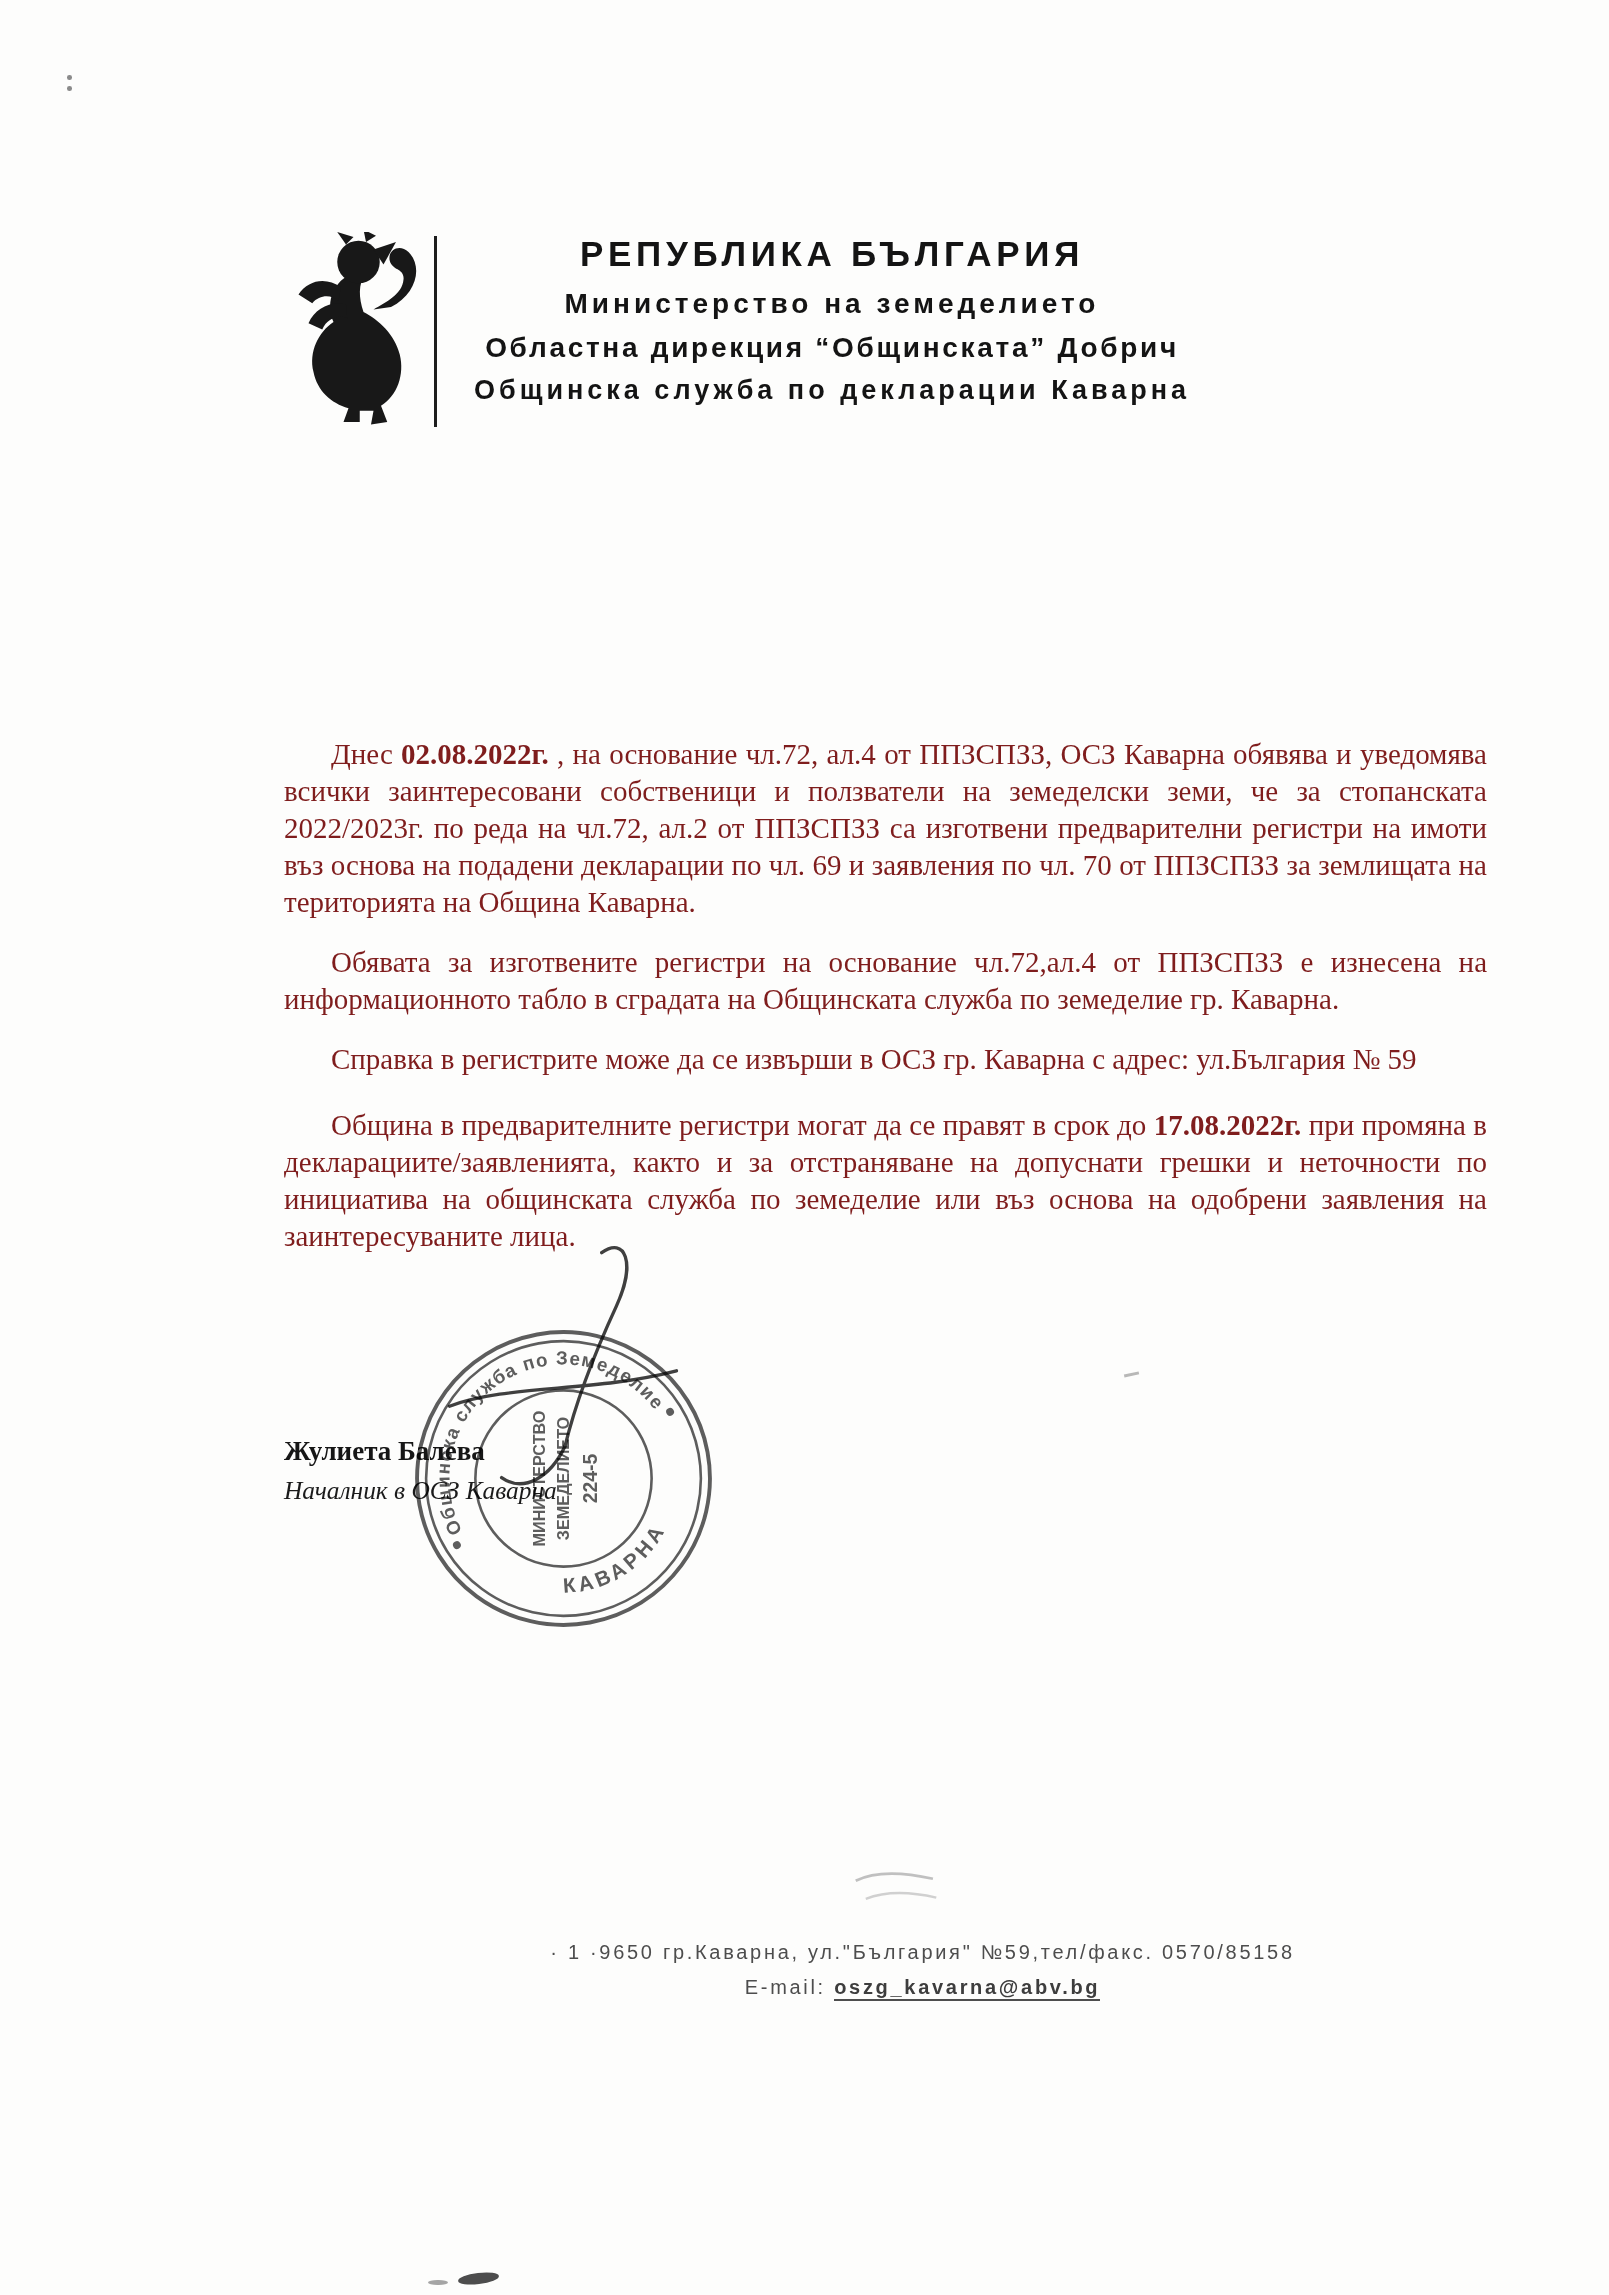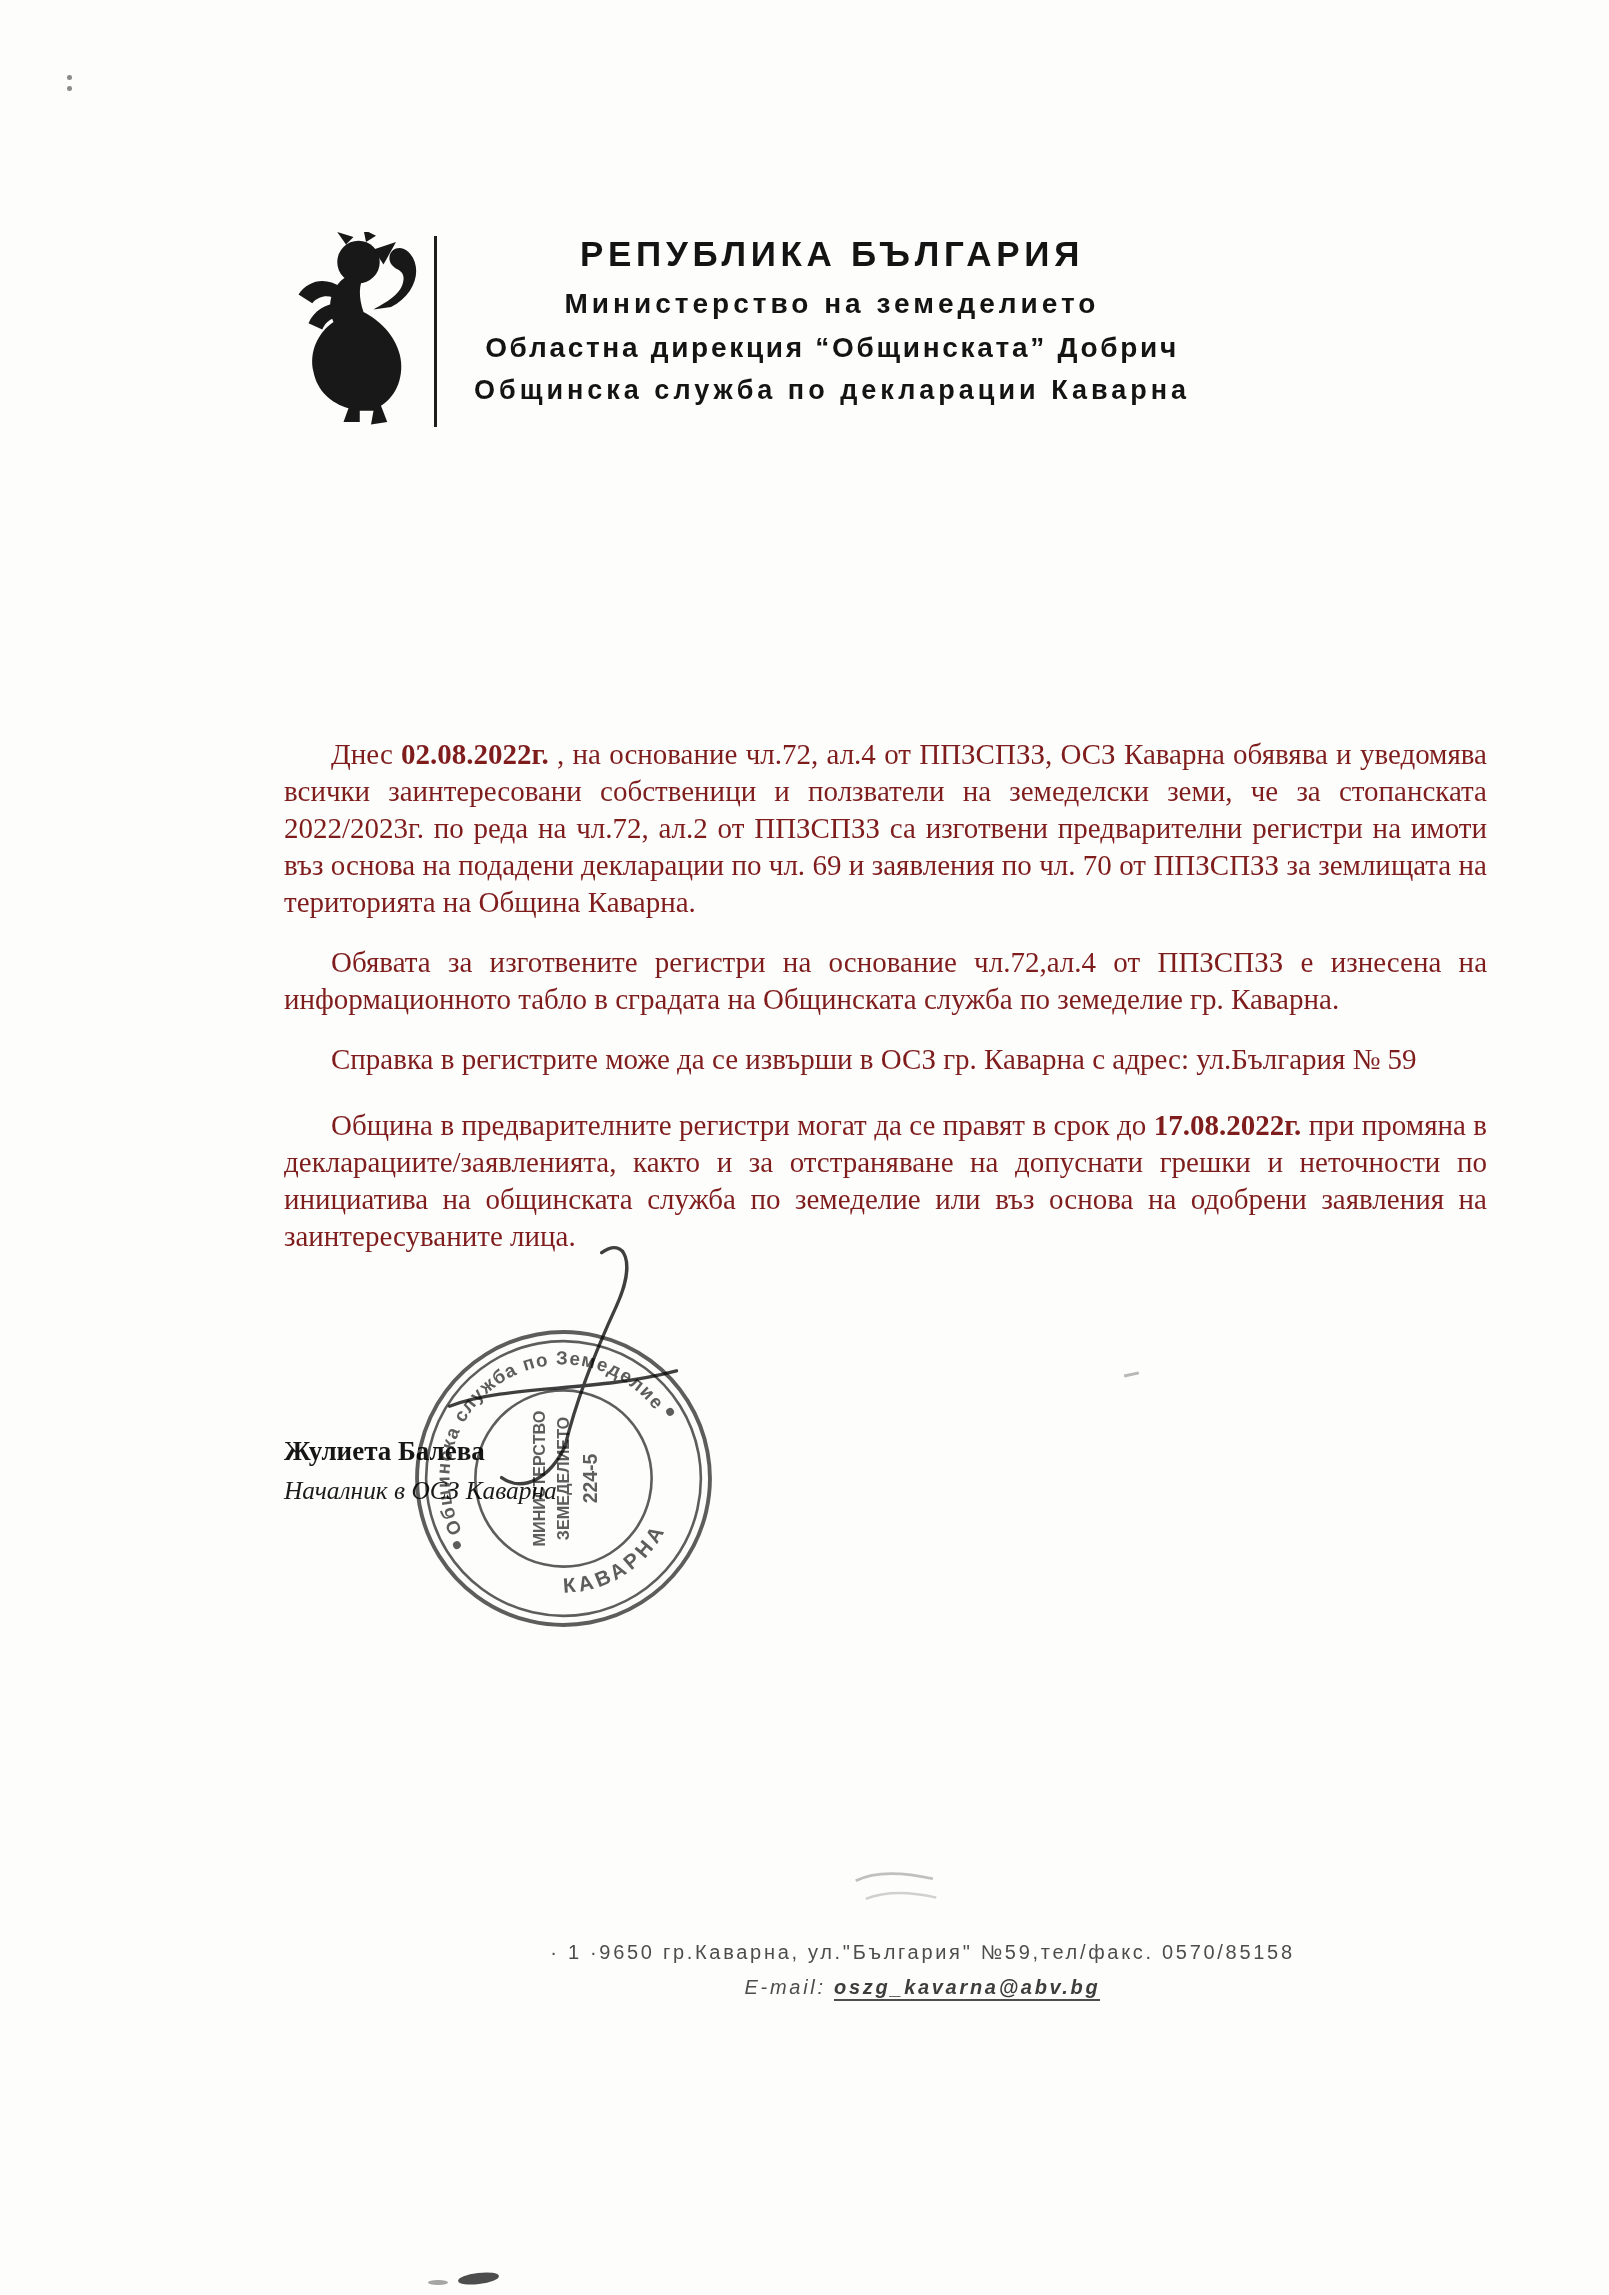--- a/index.html
+++ b/index.html
@@ -47,21 +47,21 @@
   .stamp{
     position:absolute;left:408px;top:1323px;width:311px;height:311px;z-index:6;
     opacity:0.88;mix-blend-mode:multiply;pointer-events:none;
   }
   
   .footer{
     position:absolute;left:254px;top:1941px;width:1337px;text-align:center;
     font-family:"Liberation Sans", sans-serif;color:#4d4d4d;
   }
   .footer-address{font-size:20px;letter-spacing:2.7px;margin-bottom:12px;}
-  .footer-email-line{font-size:20px;letter-spacing:2.7px;font-style:italic;}
+  .footer-email-line{font-size:20px;letter-spacing:2.7px;}
   .footer-email{font-weight:bold;color:#3d3d3d;border-bottom:2px solid #4d4d4d;padding-bottom:1.3px;}
   
   .artifact{position:absolute;pointer-events:none;}
   .mark-topleft{left:67px;top:75px;width:6.7px;height:20px;}
   .mark-topleft i{display:block;width:4.7px;height:4.7px;border-radius:50%;background:#8a8a8a;margin-bottom:6.7px;}
   .pencil-marks{left:849px;top:1864px;width:94px;height:47px;}
   .bottom-smudge{left:458px;top:2273px;width:41px;height:10.7px;background:#2e2e2e;border-radius:50%;transform:rotate(-7deg);opacity:.85;}
   .bottom-smudge2{left:428px;top:2280px;width:20px;height:5.3px;background:#6a6a6a;border-radius:50%;opacity:.6;}
   .dash-mark{left:1124px;top:1373px;width:14.7px;height:2.7px;background:#9a9a9a;transform:rotate(-12deg);opacity:.7;}
 </style>

